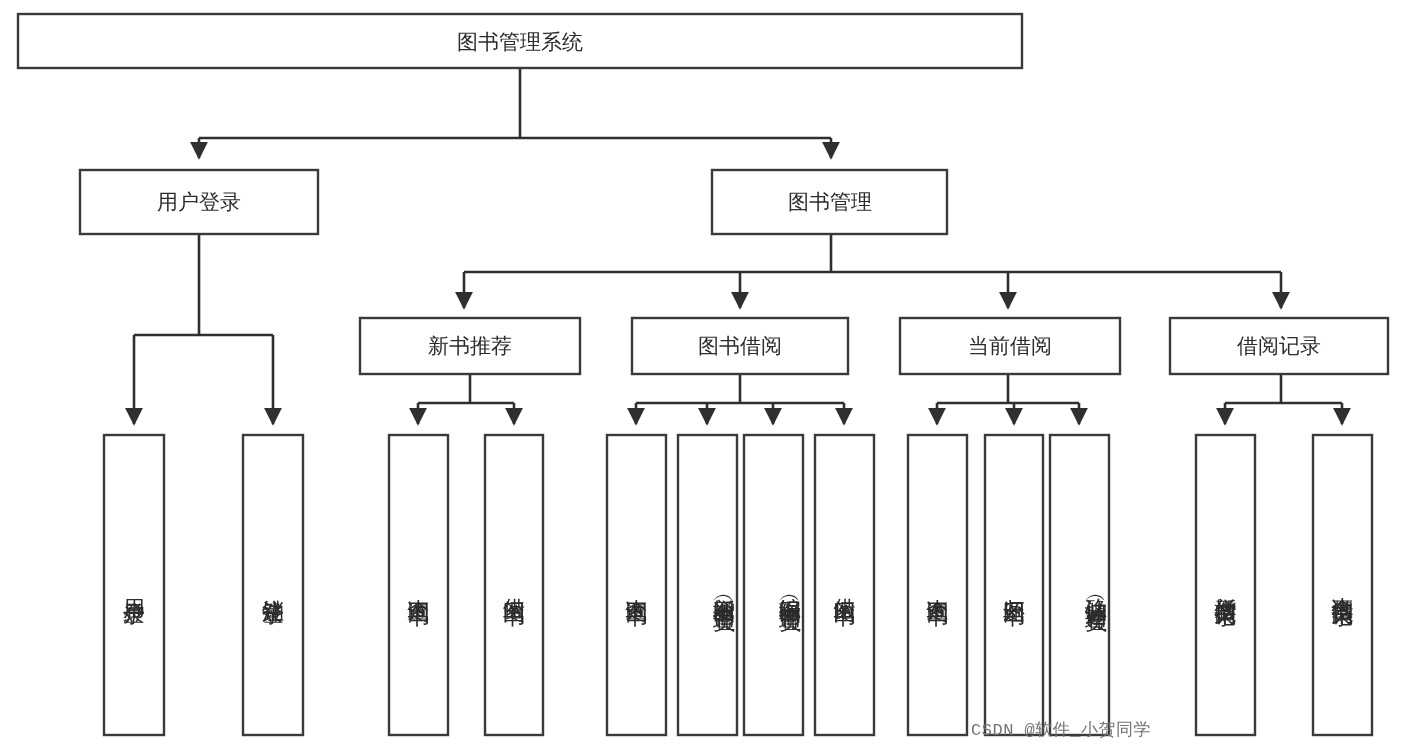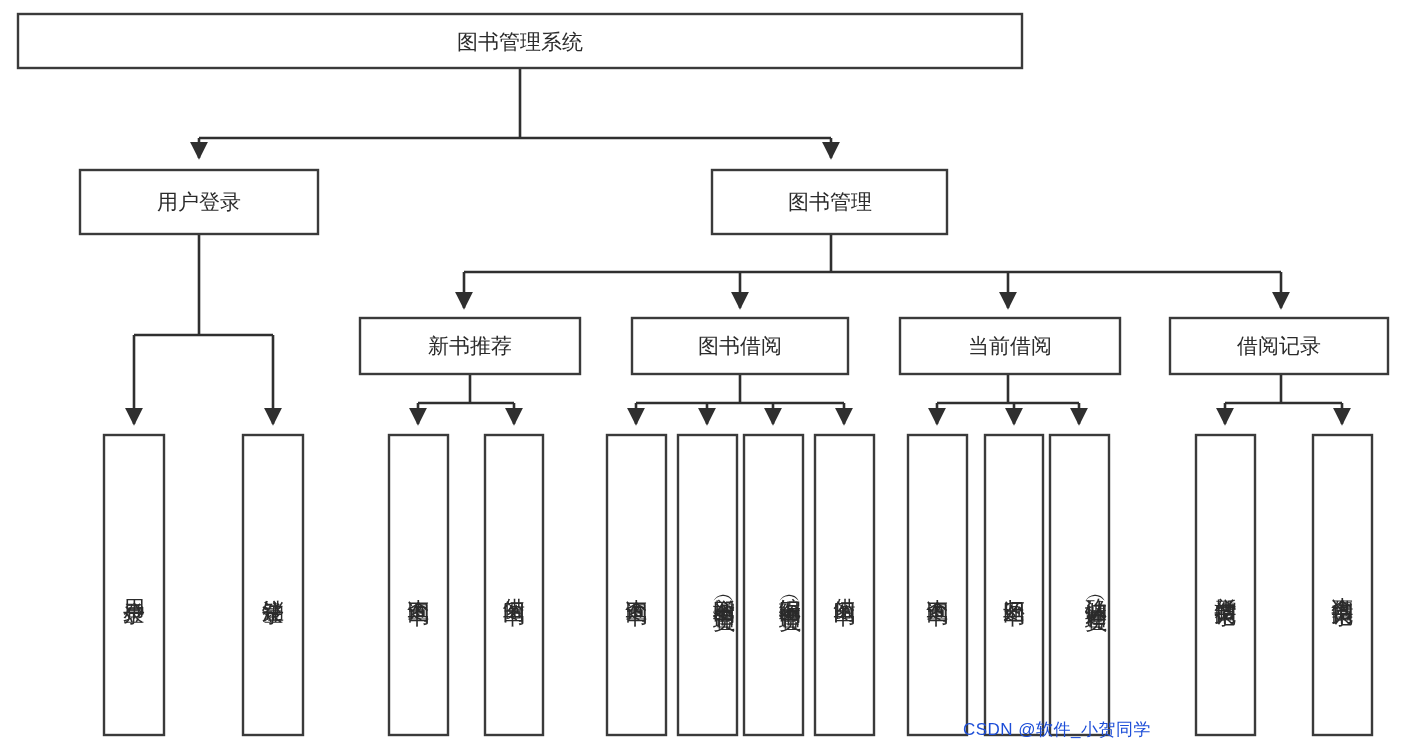--- a/index.html
+++ b/index.html
@@ -62,23 +62,23 @@
     align-items: center;
     justify-content: center;
     text-align: center;
     white-space: nowrap;
     pointer-events: none;
   }
   #watermark {
     position: absolute;
     right: 10px;
     bottom: 6px;
-    font-family: Liberation Sans, sans-serif;
+    font-family: Liberation Mono, monospace;
     font-size: 17px;
-    color: #1d4ed8;
+    color: #737373;
     letter-spacing: 0.5px;
     white-space: nowrap;
   }
 </style>
 </head>
 <body>
 
 <div id="diagram-root">
 
   <svg id="tree-svg" viewBox="0 0 1405 747">

